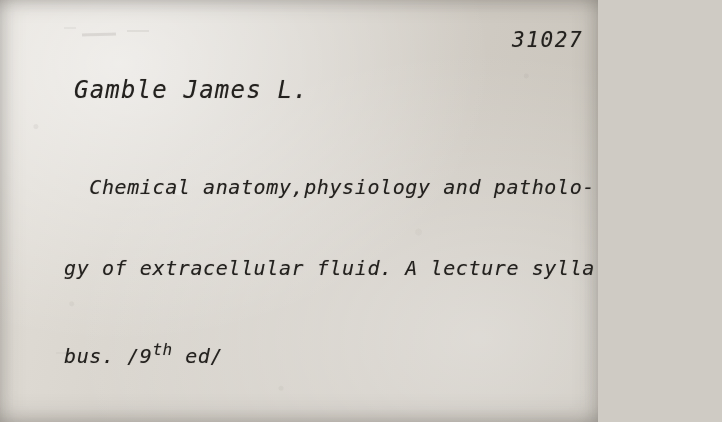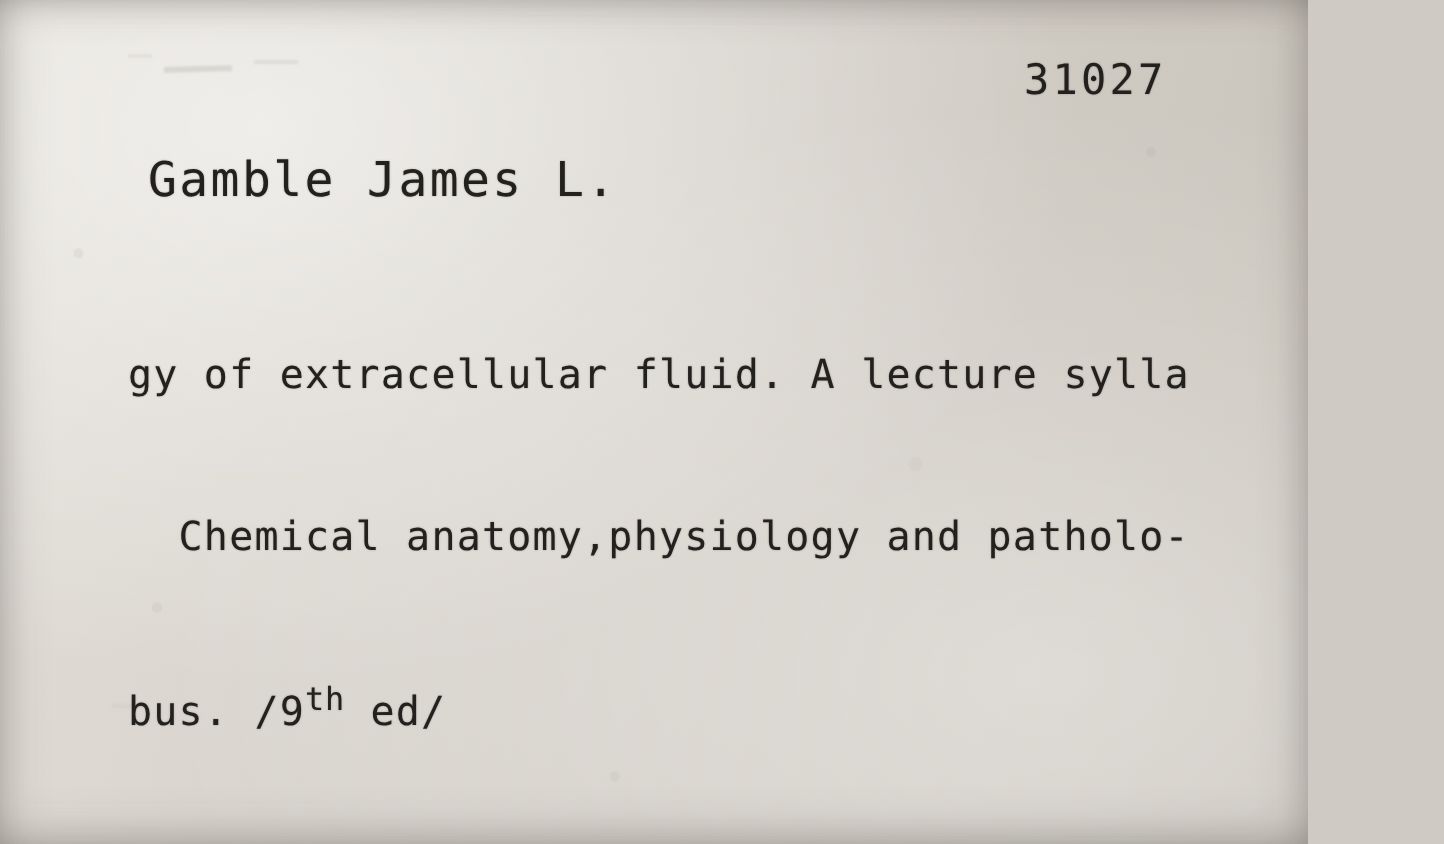--- a/index.html
+++ b/index.html
@@ -8,28 +8,29 @@
   }
   body {
     width: 722px;
     height: 422px;
     overflow: hidden;
     background: #cfcbc4;
     font-family: "DejaVu Sans Mono", monospace;
   }
   .card {
     position: relative;
-    width: 654px;
+    width: 598px;
     height: 422px;
     background: #d6d2cb;
     background-image:
       radial-gradient(ellipse at 20% 15%, rgba(255,255,255,0.55), rgba(255,255,255,0) 55%),
       radial-gradient(ellipse at 80% 80%, rgba(255,255,255,0.35), rgba(255,255,255,0) 60%),
       linear-gradient(105deg, #e2ded7 0%, #d8d4cd 35%, #cfcac2 70%, #c9c4bb 100%);
     overflow: hidden;
+    font-style: italic;
   }
   
   .grain {
     position: absolute;
     inset: 0;
     pointer-events: none;
     background-image:
       radial-gradient(circle at 6% 30%, rgba(120,115,108,0.10) 0 2px, rgba(0,0,0,0) 3px),
       radial-gradient(circle at 12% 72%, rgba(120,115,108,0.09) 0 2px, rgba(0,0,0,0) 3px),
       radial-gradient(circle at 47% 92%, rgba(120,115,108,0.08) 0 2px, rgba(0,0,0,0) 3px),
@@ -115,22 +116,22 @@
   <div class="smudge smudge-a"></div>
   <div class="smudge smudge-b"></div>
   <div class="smudge smudge-c"></div>
   <div class="smudge smudge-d"></div>
 
   <div class="typed accession">31027</div>
 
   <div class="typed author">Gamble James L.</div>
 
   <div class="typed body-block">
+    <span class="line">  Chemical anatomy,physiology and patholo-</span>
     <span class="line">gy of extracellular fluid. A lecture sylla</span>
-    <span class="line">  Chemical anatomy,physiology and patholo-</span>
     <span class="line"><span>bus. /9</span><sup class="ordinal">th</sup><span> ed/</span></span>
   </div>
 
   <div class="typed imprint-block">
   </div>
 
   <div class="edge-shade"></div>
 </div>
 
 </body></html>

